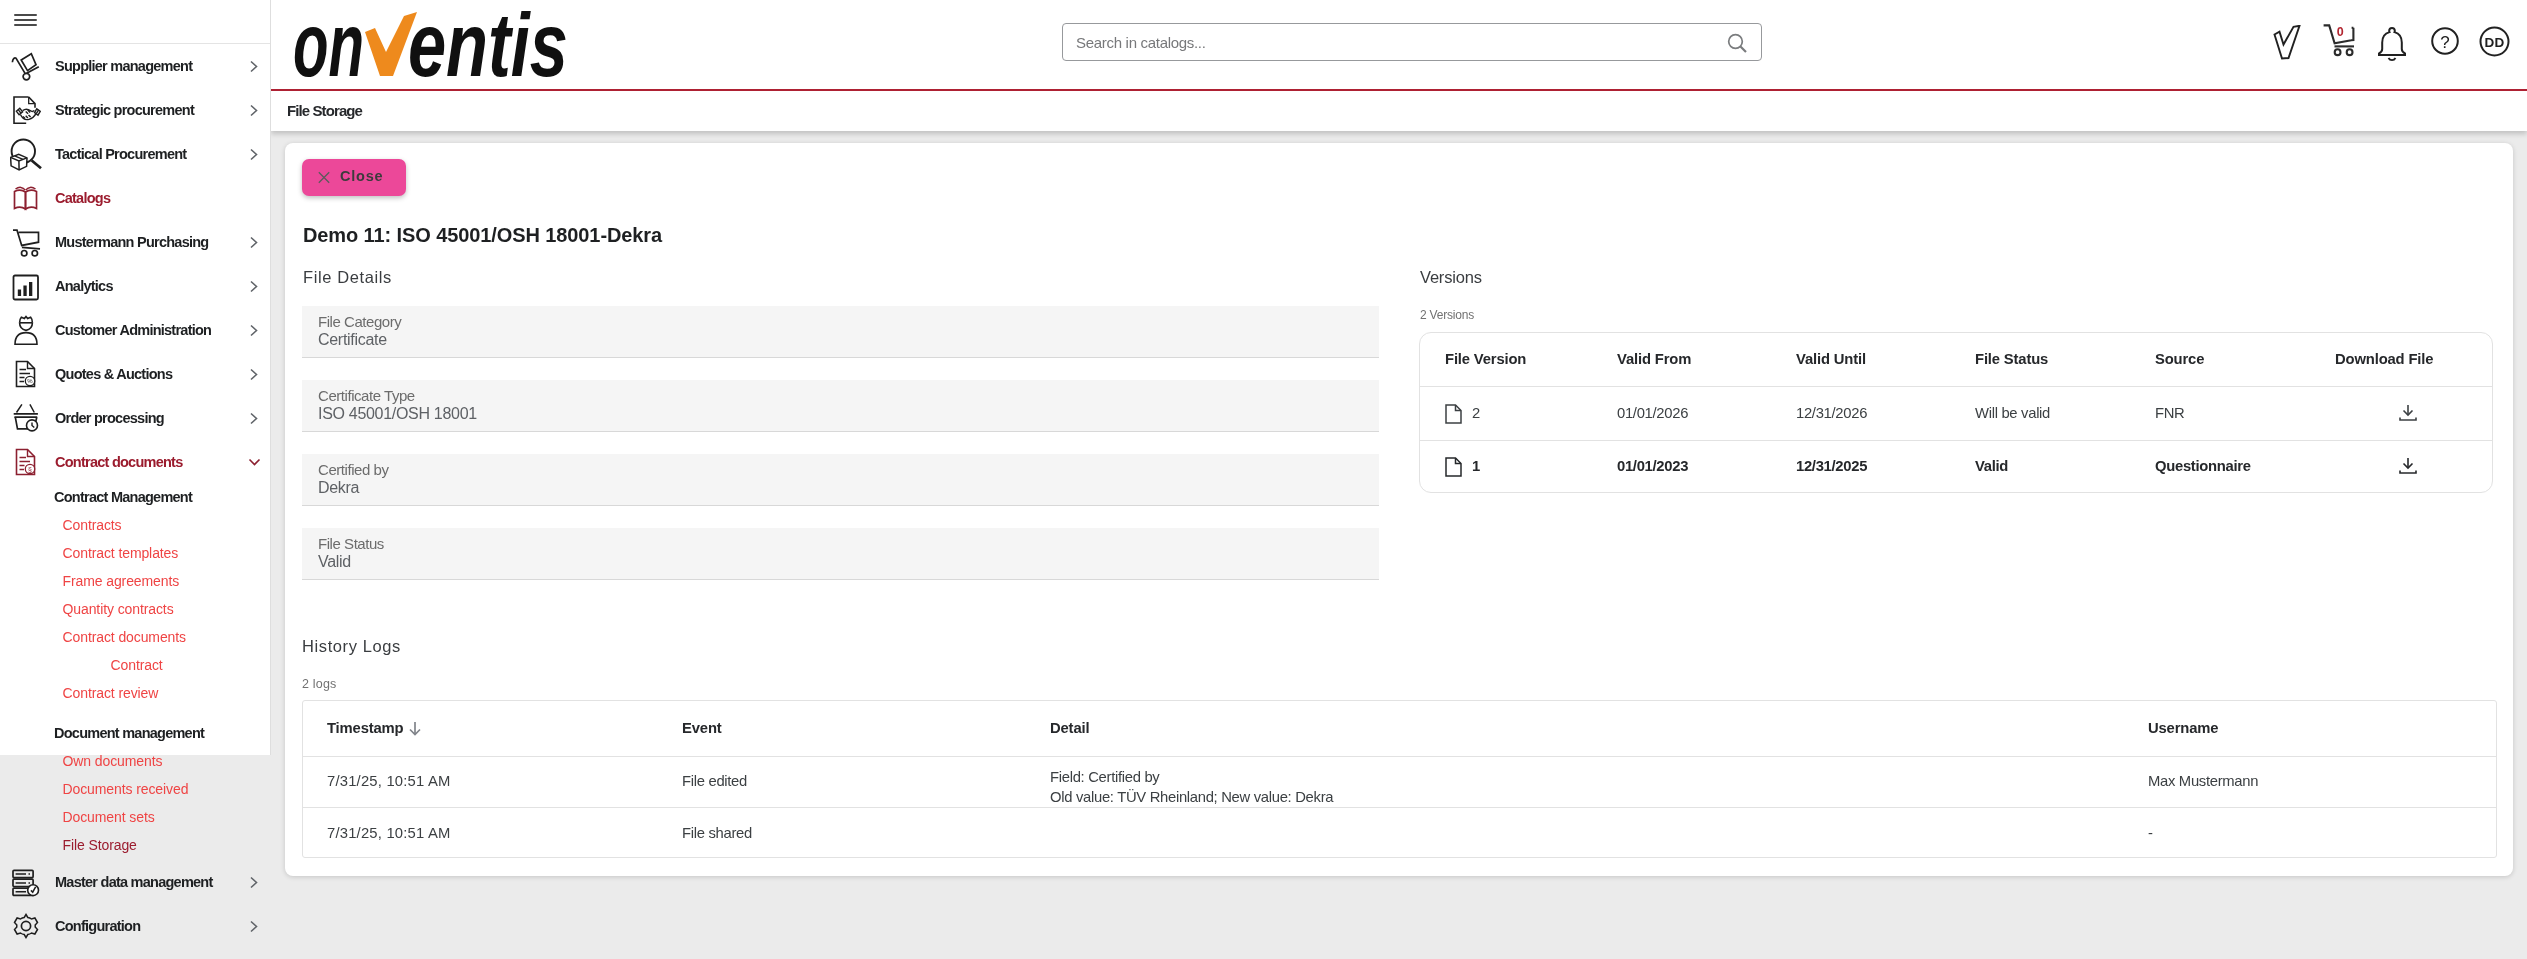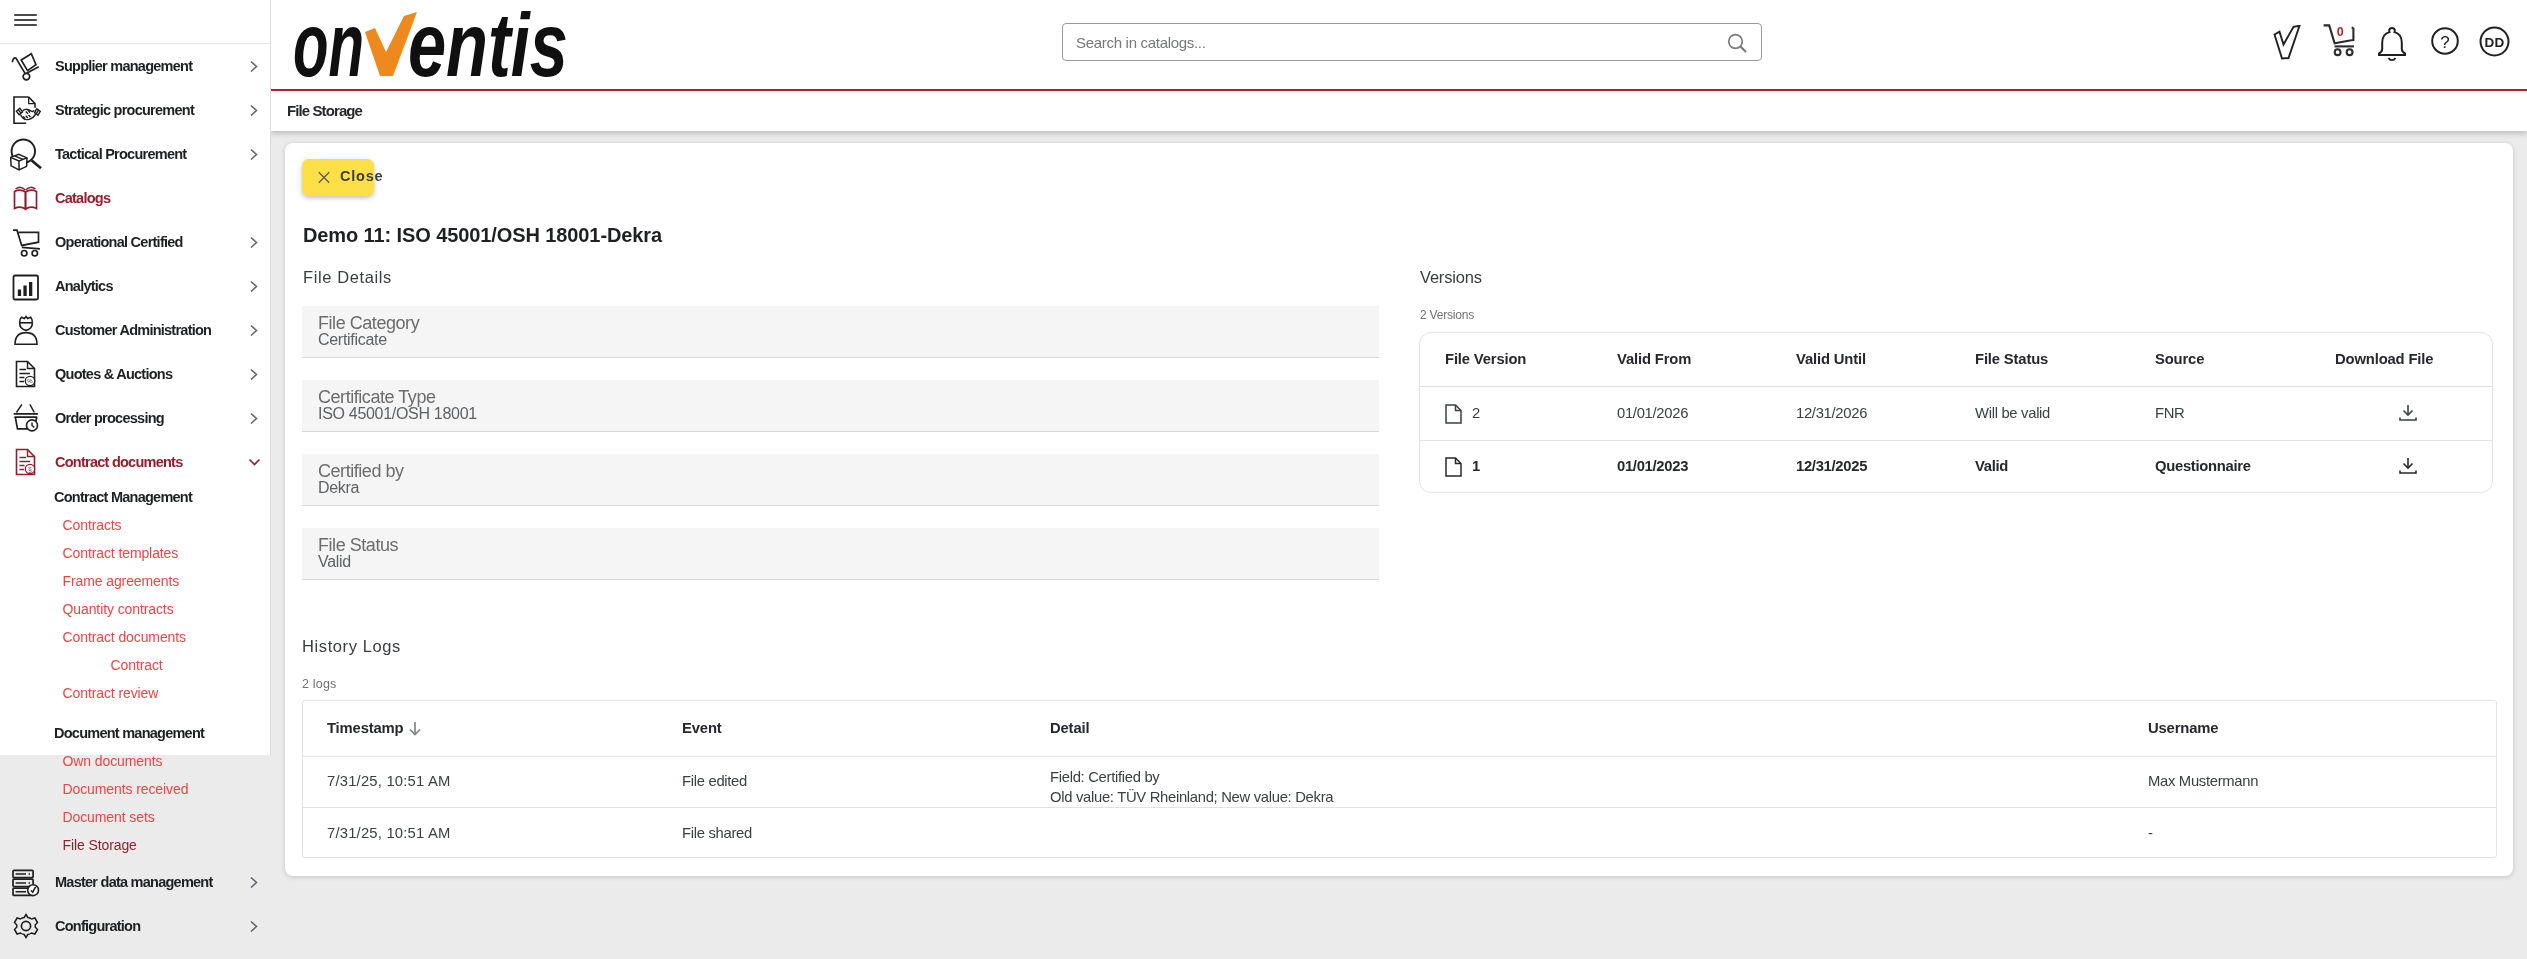--- a/index.html
+++ b/index.html
@@ -15,28 +15,28 @@
 #search { position:absolute; z-index:6; left:1062px; top:23px; width:700px; height:38px; border:1px solid #97999c; border-radius:4px; background:#fff; }
 #search span { position:absolute; left:13px; top:10px; font-size:15px; letter-spacing:-0.3px; color:#77787a; }
 .nav-item { position:absolute; left:0; width:270px; }
 .nav-item .txt { position:absolute; left:55px; top:-8px; font-size:14.5px; font-weight:bold; letter-spacing:-0.75px; color:#1e2022; white-space:nowrap; }
 .nav-item .icon { position:absolute; left:11px; top:-15px; }
 .nav-item .chev { position:absolute; left:248px; top:-6px; }
 .sub { position:absolute; left:62.5px; font-size:14px; letter-spacing:-0.1px; color:#ef4444; white-space:nowrap; transform:translateY(-50%); }
 .subhead { position:absolute; left:54px; font-size:14.5px; font-weight:bold; letter-spacing:-0.75px; color:#1e2022; white-space:nowrap; transform:translateY(-50%); }
 .red { color:#9b1c2e !important; }
 #card { position:absolute; left:285px; top:143px; width:2228px; height:733px; background:#fff; border-radius:8px; box-shadow:0 1px 5px rgba(0,0,0,0.16); z-index:2; }
-#closebtn { position:absolute; left:302px; top:159px; width:72px; height:37px; background:#fde047; border-radius:7px; box-shadow:0 2px 5px rgba(0,0,0,0.25); z-index:3; }
+#closebtn { position:absolute; left:302px; top:159px; width:104px; height:37px; background:#ec4899; border-radius:7px; box-shadow:0 2px 5px rgba(0,0,0,0.25); z-index:3; }
 #closebtn .x { position:absolute; left:15.5px; top:12px; }
 #closebtn .t { position:absolute; left:38px; top:9px; font-size:14.5px; font-weight:bold; letter-spacing:0.8px; color:#3c3c3c; }
 #title { position:absolute; left:303px; top:224px; font-size:20px; font-weight:bold; letter-spacing:-0.1px; color:#1e2022; z-index:3; }
 .sechead { position:absolute; font-size:16.5px; letter-spacing:0.6px; color:#3a3d40; z-index:3; }
 .counttxt { position:absolute; font-size:12px; letter-spacing:-0.2px; color:#717171; z-index:3; }
 .fbox { position:absolute; left:302px; width:1077px; height:52px; background:#f5f5f5; border-bottom:1px solid #d8d8d8; z-index:3; }
-.fbox .lab { position:absolute; left:16px; top:7px; font-size:18px; letter-spacing:-0.45px; color:#6c6c6c; }
+.fbox .lab { position:absolute; left:16px; top:7px; font-size:15px; letter-spacing:-0.45px; color:#6c6c6c; }
 .fbox .val { position:absolute; left:16px; top:25px; font-size:16px; letter-spacing:-0.3px; color:#5e6165; }
 #vtable { position:absolute; left:1419px; top:332px; width:1074px; height:161px; border:1px solid #e2e2e2; border-radius:12px; z-index:3; background:#fff; }
 #htable { position:absolute; left:302px; top:700px; width:2195px; height:158px; border:1px solid #e2e2e2; border-radius:3px; z-index:3; background:#fff; }
 .thead { position:absolute; font-size:14.8px; font-weight:bold; letter-spacing:-0.15px; color:#26282b; white-space:nowrap; }
 .tcell { position:absolute; font-size:14.8px; letter-spacing:-0.3px; color:#3c4043; white-space:nowrap; }
 .tcellb { position:absolute; font-size:14.8px; font-weight:bold; letter-spacing:-0.3px; color:#26282b; white-space:nowrap; }
 .rowline { position:absolute; left:0; width:100%; height:1px; background:#e2e2e2; }
 </style>
 </head>
 <body>
@@ -107,21 +107,21 @@
       </svg>
     <span class="txt red">Catalogs</span>
   </div>
   <div class="nav-item" style="top:242px;">
     <svg class="icon" width="30" height="30" viewBox="0 0 30 30" fill="none" stroke="#1f1f1f" stroke-width="1.7">
         <path d="M2 3.2 H6 L10.7 18.4 L27.5 15.2 V5.4 H7.7"></path>
         <path d="M10.9 20.3 L29 21.8"></path>
         <circle cx="13.2" cy="26.2" r="2.7"></circle>
         <circle cx="23.8" cy="26.2" r="2.7"></circle>
       </svg>
-    <span class="txt">Operational Certified</span>
+    <span class="txt">Mustermann Purchasing</span>
     <svg class="chev" width="12" height="13" viewBox="0 0 12 13" fill="none" stroke="#5f6368" stroke-width="1.6">
         <path d="M3 1.5 L8.5 6.5 L3 11.5"></path>
       </svg>
   </div>
   <div class="nav-item" style="top:286px;">
     <svg class="icon" width="30" height="30" viewBox="0 0 30 30" fill="none" stroke="#1f1f1f" stroke-width="1.8">
         <rect x="2.5" y="4.5" width="24.5" height="24" rx="1.5"></rect>
         <rect x="6.8" y="18.5" width="3.3" height="6.5" fill="#1f1f1f" stroke="none"></rect>
         <rect x="12.4" y="14.5" width="3.3" height="10.5" fill="#1f1f1f" stroke="none"></rect>
         <rect x="18" y="11" width="3.3" height="14" fill="#1f1f1f" stroke="none"></rect>

